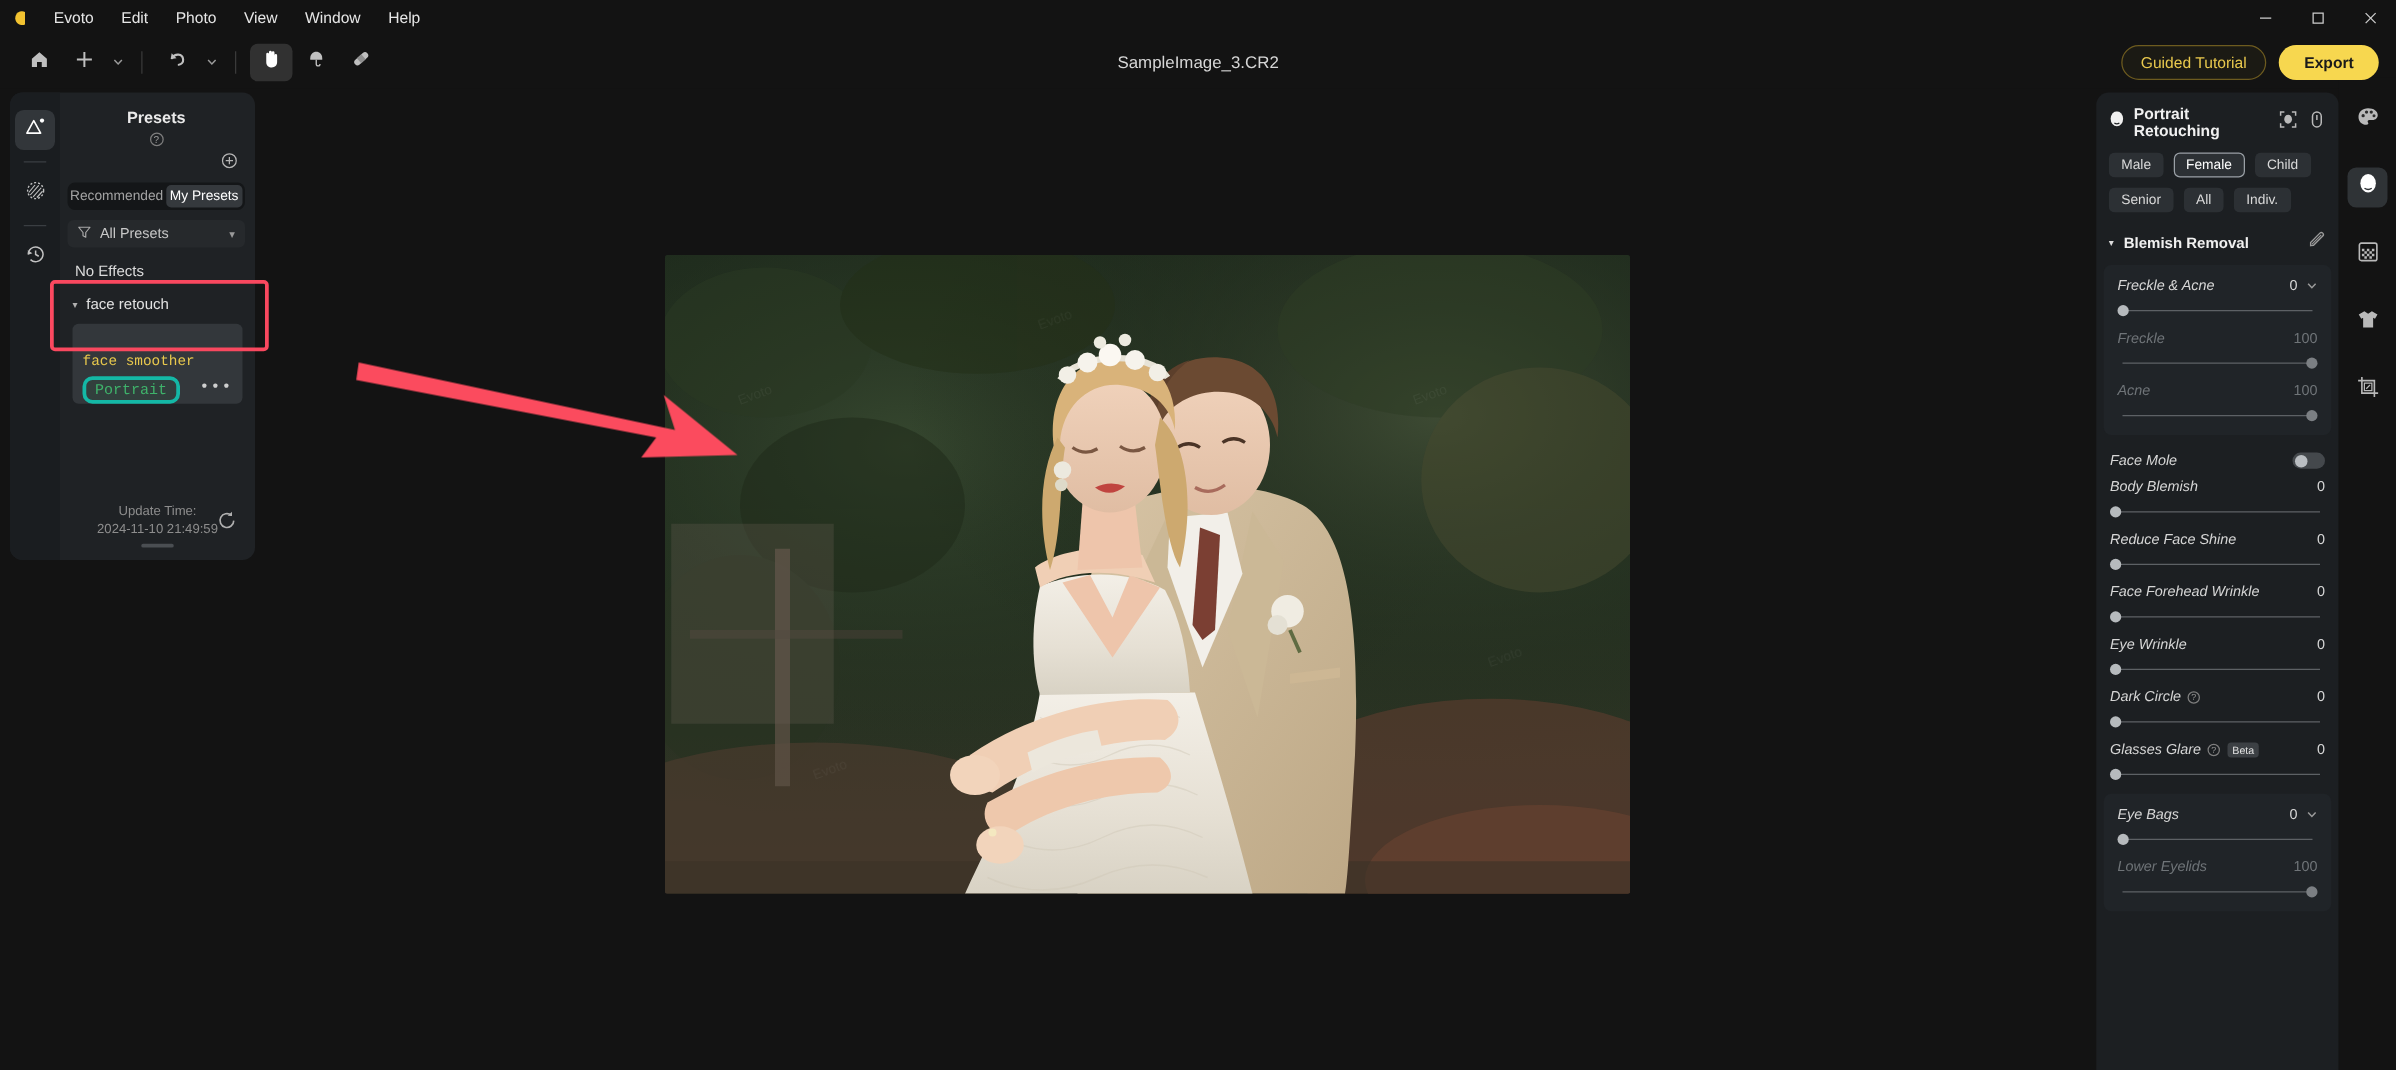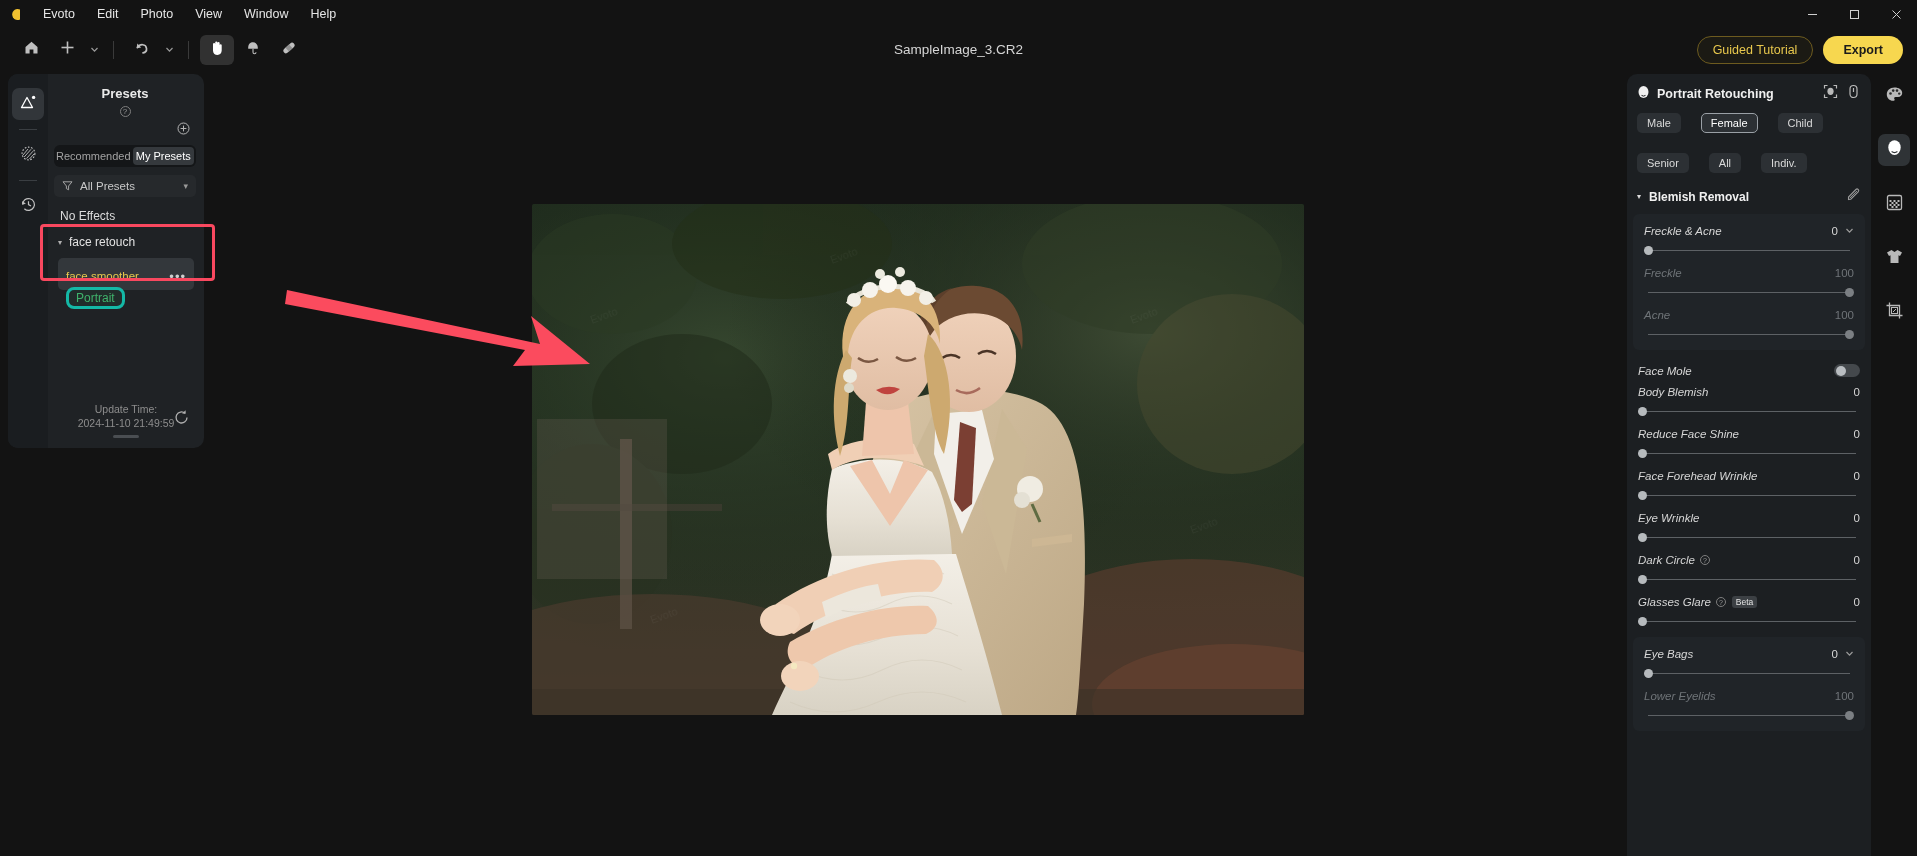--- a/index.html
+++ b/index.html
@@ -101,22 +101,22 @@
   .no-effects { font-size:12px; color:#dcdcdc; padding: 12px 0 0 12px; cursor:pointer;}
   .group-row { display:flex; align-items:center; gap:7px; padding: 12px 0 0 10px; cursor:pointer; }
   .group-caret { font-size:8px; color:#b0b0b0; }
   .group-name { font-size:12px; color:#e2e2e2; }
 
   .preset-highlight {
     position:absolute; left: 32px; top: 150px; width: 175px; height: 57px;
     border: 3px solid #f9485f; border-radius: 4px; pointer-events: none; z-index: 5;
   }
   .preset-card {
-    margin: 9px 10px 0 10px; height: 32px; background: #33373b; border-radius: 5px;
-    position: relative; padding: 12px 8px; cursor: pointer;
+    margin: 9px 10px 0 10px; height: 64px; background: #33373b; border-radius: 5px;
+    position: relative; padding: 24px 8px; cursor: pointer; font-family: Liberation Mono, monospace;
   }
   .preset-name { font-size:11.5px; color:#e8c84d; }
   .preset-tag {
     margin-top: 5px; display:inline-block; font-size:12px; color:#3fb36b;
     border:3px solid #14b8a6; border-radius:8px; padding: 1px 7px; background: rgba(46,125,79,0.12);
   }
   .preset-dots { position:absolute; right:8px; bottom:6px; color:#cfcfcf; font-size:13px; letter-spacing:1px; cursor:pointer;}
 
   .update-box { position:absolute; left:0; right:0; bottom: 10px; text-align:center; }
   .update-label { font-size:10.5px; color:#8d8d8d; line-height: 14px; }
@@ -131,29 +131,29 @@
     position:absolute; left: 212px; right: 294px; top: 62px; bottom: 0;
     display:flex; align-items:center; justify-content:center;
   }
   .photo {
     width: 772px; height: 511px; border-radius: 2px; overflow:hidden; position:relative;
     background:#0e1410;
   }
 
   
   .right-panel {
-    position:absolute; right: 46px; top: 74px; width: 244px; bottom: 0;
+    position:absolute; right: 46px; top: 74px; width: 194px; bottom: 0;
     background: #1c1f22; border-radius: 10px 10px 0 0; overflow: hidden;
   }
   .rp-head { display:flex; align-items:center; padding: 10px 10px 0 10px; gap:7px; }
   .rp-title { font-size: 12.5px; font-weight:bold; color:#f0f0f0; }
   .rp-head-icons { margin-left:auto; display:flex; gap:8px; color:#b9b9b9; }
   .rp-head-icons > span { cursor:pointer; }
 
-  .chips { display:flex; flex-wrap:wrap; gap:20px; padding: 10px 10px 0 10px; }
+  .chips { display:flex; flex-wrap:wrap; gap:8px; padding: 10px 10px 0 10px; }
   .chip {
     font-size:11px; color:#d9d9d9; background:#2c3034; border-radius:5px; padding: 3px 9px; cursor:pointer;
     border: 1px solid transparent;
   }
   .chip.active { border-color:#9aa0a6; background:#2c3034; color:#fff;text-align:right; }
 
   .section-head { display:flex; align-items:center; gap:8px; padding: 14px 10px 0 10px; }
   .sh-caret { font-size:8px; color:#dcdcdc; }
   .sh-title { font-size:12px; color:#f0f0f0; font-weight:bold; }
   .sh-icon { margin-left:auto; color:#9a9a9a; cursor:pointer; }

